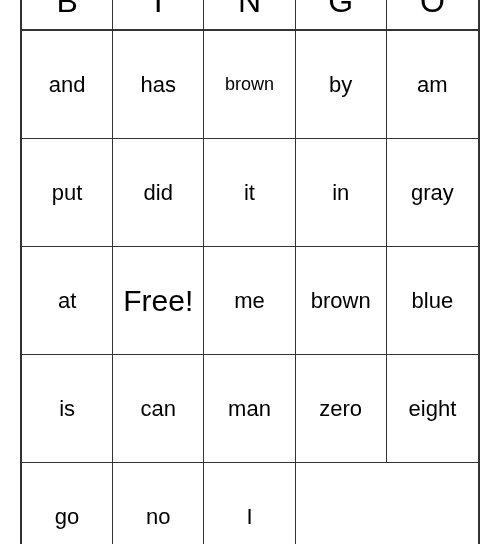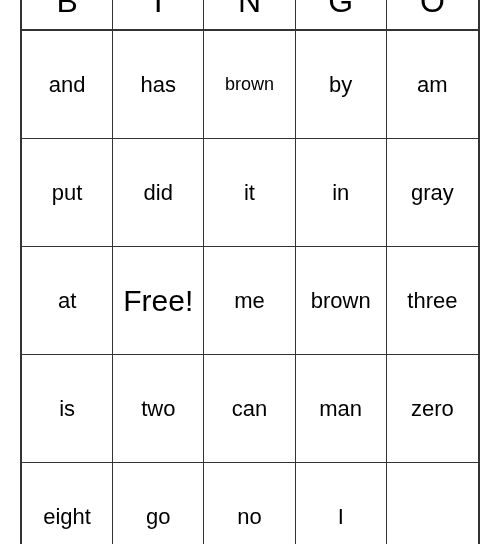--- a/index.html
+++ b/index.html
@@ -95,23 +95,22 @@
       <div class="bingo-cell">am</div>
       <div class="bingo-cell">put</div>
       <div class="bingo-cell">did</div>
       <div class="bingo-cell">it</div>
       <div class="bingo-cell">in</div>
       <div class="bingo-cell">gray</div>
       <div class="bingo-cell">at</div>
       <div class="bingo-cell free">Free!</div>
       <div class="bingo-cell">me</div>
       <div class="bingo-cell">brown</div>
-      <div class="bingo-cell">three</div>
+      <div class="bingo-cell">blue</div>
       <div class="bingo-cell">is</div>
-      <div class="bingo-cell">two</div>
       <div class="bingo-cell">can</div>
       <div class="bingo-cell">man</div>
       <div class="bingo-cell">zero</div>
       <div class="bingo-cell">eight</div>
       <div class="bingo-cell">go</div>
       <div class="bingo-cell">no</div>
       <div class="bingo-cell">I</div>
     </div>
 </div>
 

